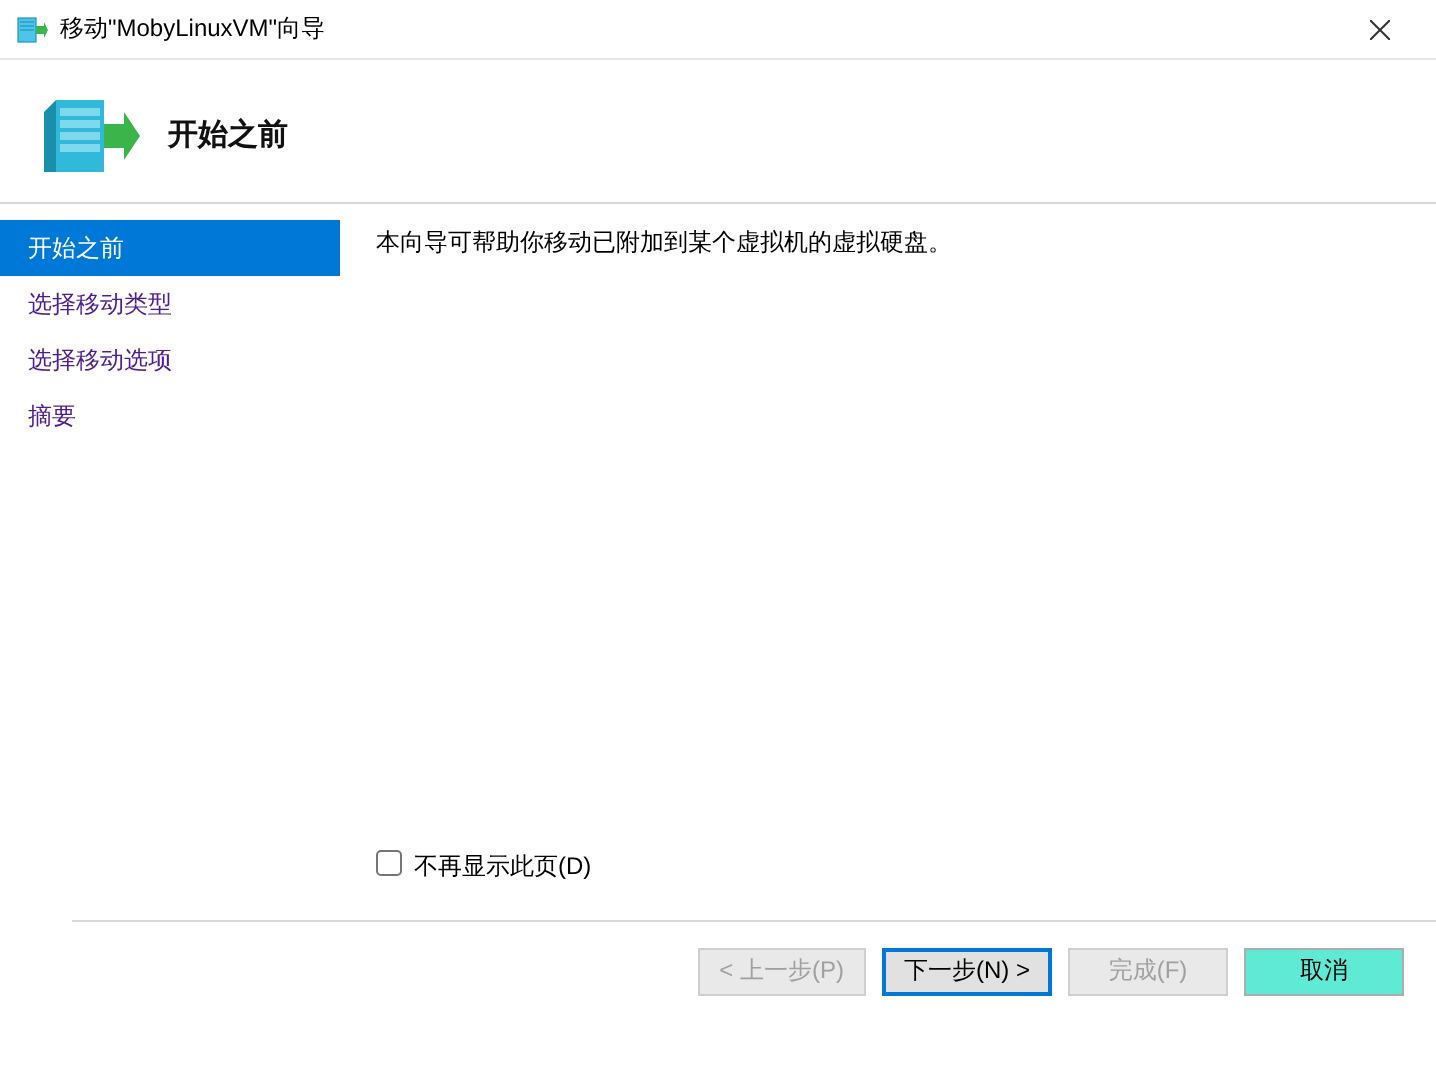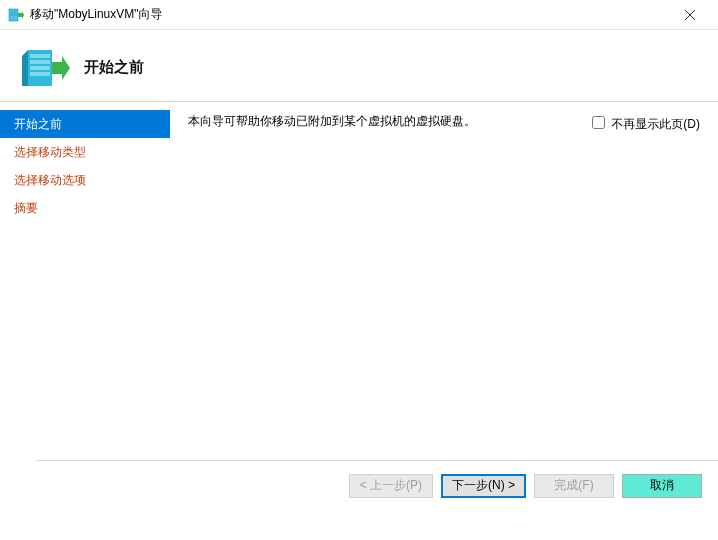--- a/index.html
+++ b/index.html
@@ -62,33 +62,33 @@
   height: 358px;
 }
 .sidebar {
   width: 170px;
   padding: 8px 0;
   border-right: 0;
 }
 .sidebar-item {
   padding: 4px 14px;
   font-size: 12px;
-  color: #c2410c;
+  color: #4c1d95;
   cursor: pointer;
   line-height: 20px;
 }
 .sidebar-item.selected {
   background: #0078d7;
   color: #fff;
 }
 .content {
   flex: 1;
   padding: 10px 18px 10px 18px;
   display: flex;
-  flex-direction: row;
+  flex-direction: column;
 }
 .content .desc {
   font-size: 12px;
   color: #000;
   line-height: 18px;
 }
 .content .spacer { flex: 1; }
 .checkbox-row {
   display: flex;
   align-items: flex-start;

